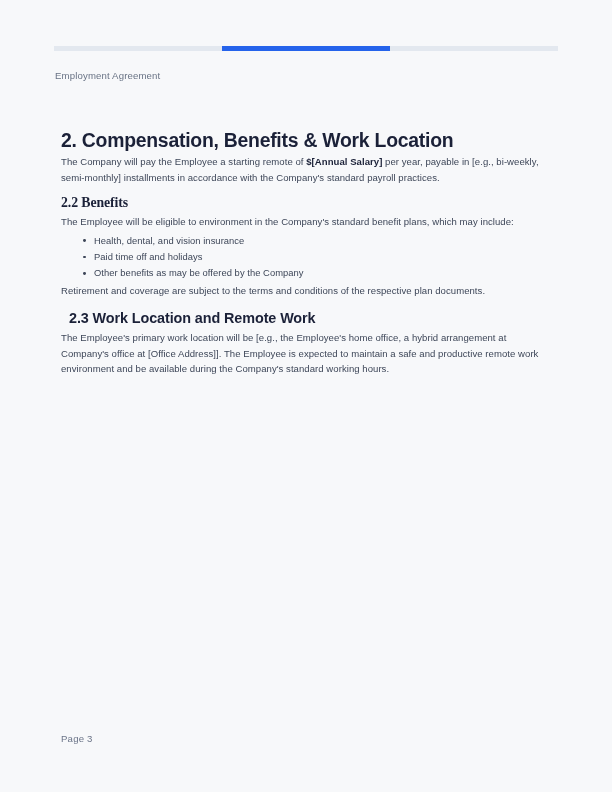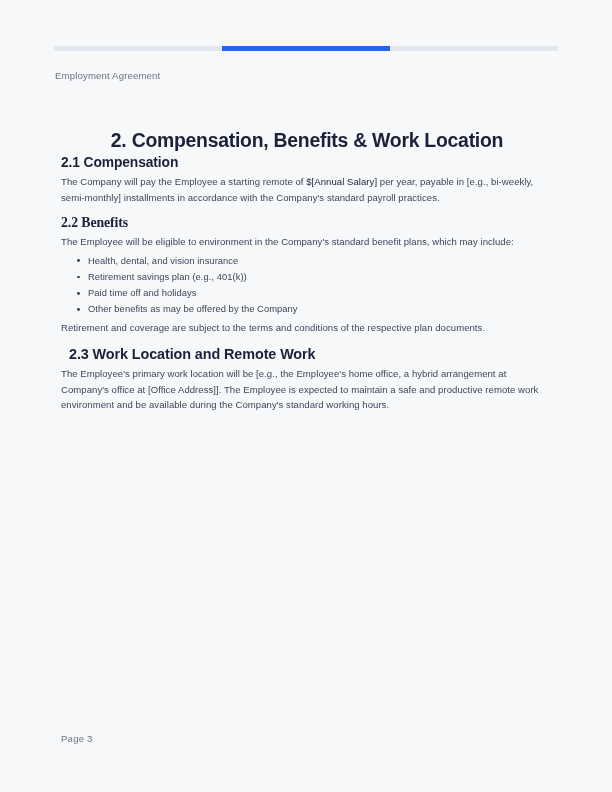--- a/index.html
+++ b/index.html
@@ -61,21 +61,20 @@
     width: 492px;
   }
 
   h1.doc-title {
     margin: 0 0 2px 0;
     font-size: 19.4px;
     line-height: 24px;
     font-weight: bold;
     color: #1b2138;
     letter-spacing: -0.25px;
-    text-align: center;
   }
 
   h2.sec-title {
     margin: 0 0 2px 0;
     font-size: 13.8px;
     line-height: 18px;
     font-weight: bold;
     color: #1b2138;
     letter-spacing: -0.1px;
   }
@@ -92,36 +91,37 @@
 
   p.body {
     margin: 0;
     font-size: 9.55px;
     line-height: 15.6px;
     color: #3d4658;
     letter-spacing: 0.05px;
   }
 
   .bold-ph {
-    font-weight: normal;
+    font-weight: bold;
     color: #1b2138;
     margin-top: 24px;
   }
 
   ul.benefits {
     margin: 3px 0 2px 0;
     padding: 0 0 0 27px;
     list-style: none;
   }
   ul.benefits li {
     position: relative;
     font-size: 9.4px;
     line-height: 16.2px;
     color: #3d4658;
     letter-spacing: 0.05px;
+    margin-left: 6px;
   }
   ul.benefits li::before {
     content: "";
     position: absolute;
     left: -11px;
     top: 6.6px;
     width: 2.8px;
     height: 2.8px;
     border-radius: 50%;
     background: #3d4658;
@@ -149,32 +149,28 @@
     <div class="progress-seg active"></div>
     <div class="progress-seg"></div>
   </div>
 
   <div class="breadcrumb">Employment Agreement</div>
 
   <div class="content">
 
     <h1 class="doc-title">2. Compensation, Benefits &amp; Work Location</h1>
 
-    <h2 class="sec-title">2.1 Compensation</h2>
     <p class="body"><span>The Company will pay the Employee a starting remote of </span><span class="bold-ph">$[Annual Salary]</span><span> per year, payable in [e.g., bi-weekly, semi-monthly] installments in accordance with the Company's standard payroll practices.</span></p>
 
     <h2 class="sec-title spaced">2.2 Benefits</h2>
     <p class="body">The Employee will be eligible to environment in the Company's standard benefit plans, which may include:</p>
 
     <ul class="benefits">
       <li>
         <span>Health, dental, and vision insurance</span>
-      </li>
-      <li>
-        <span>Retirement savings plan (e.g., 401(k))</span>
       </li>
       <li>
         <span>Paid time off and holidays</span>
       </li>
       <li>
         <span>Other benefits as may be offered by the Company</span>
       </li>
     </ul>
 
     <p class="body">Retirement and coverage are subject to the terms and conditions of the respective plan documents.</p>

